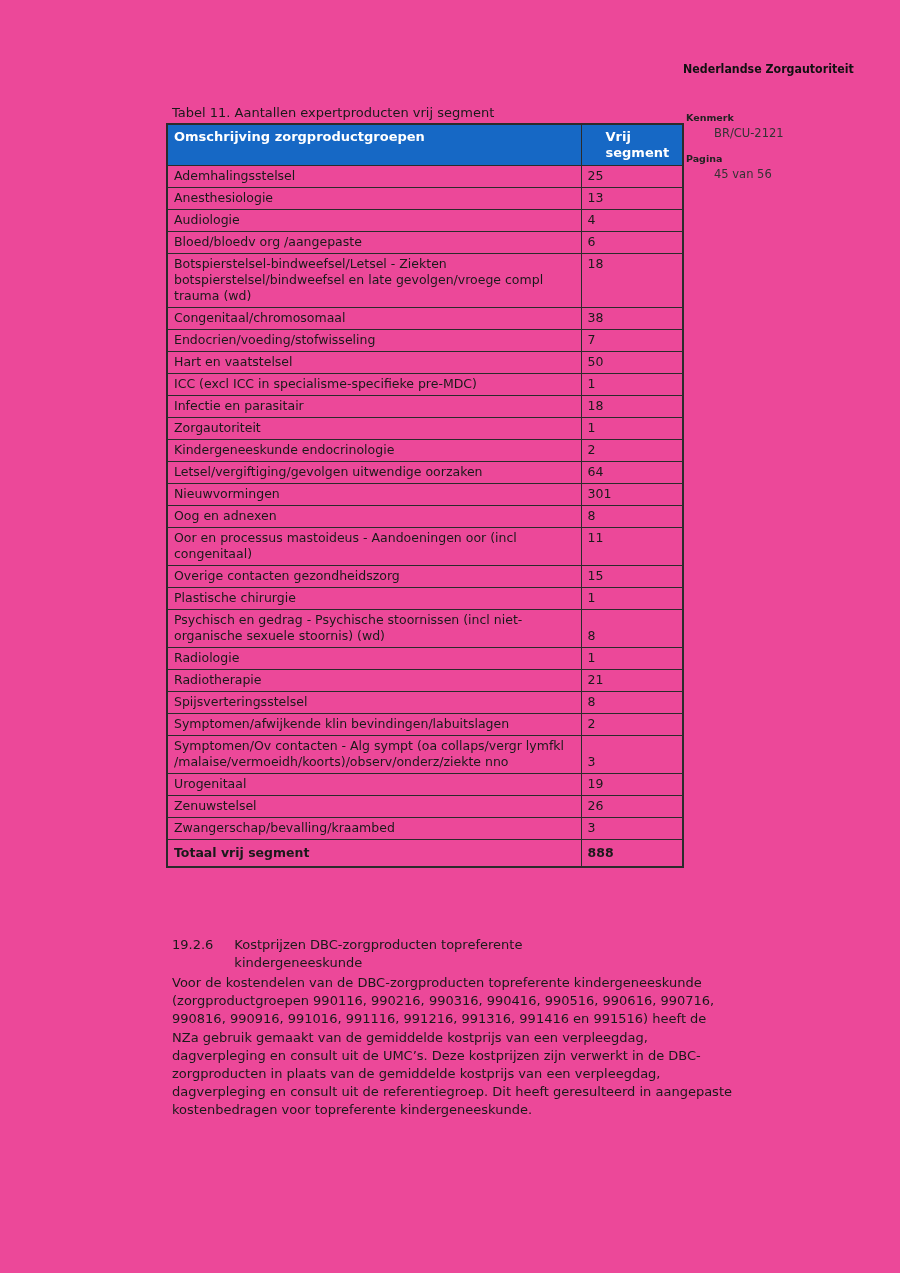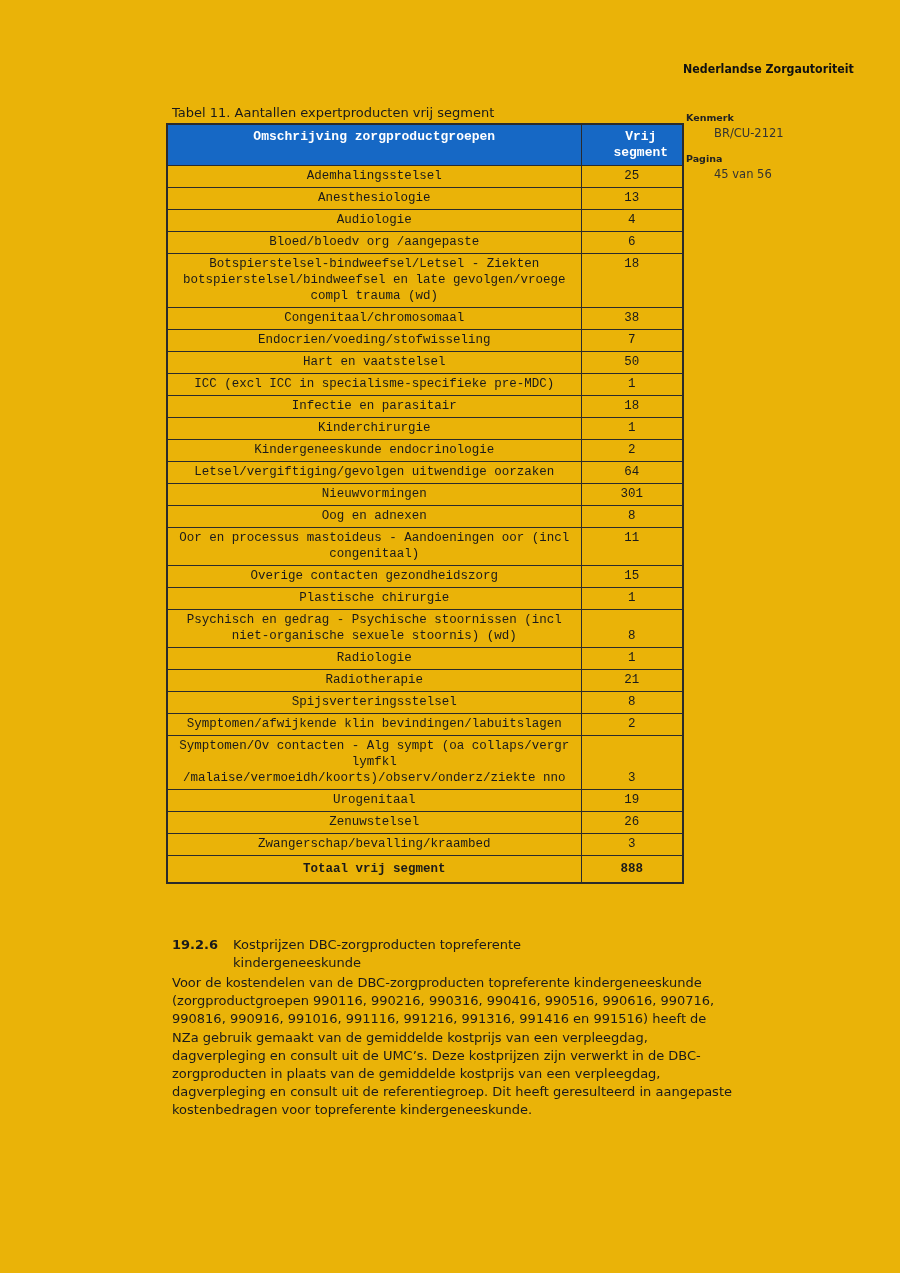--- a/index.html
+++ b/index.html
@@ -1,19 +1,19 @@
 <!DOCTYPE html>
 <html><head>
 <meta charset="utf-8">
 <style>
   html,body { margin:0; padding:0; background:#888; }
   .page {
     position:relative;
     width:900px; height:1273px;
-    background:#eab308;
+    background:#ec4899;
     font-family:"DejaVu Sans","Liberation Sans",sans-serif;
     color:#1a1a1a;
     overflow:hidden;
   }
   .brand {
     position:absolute; left:683px; top:61px;
     font-size:13px; font-weight:bold; color:#111;
     transform:scaleX(0.85); transform-origin:left top;
     white-space:nowrap;
   }
@@ -26,43 +26,42 @@
     border-collapse:collapse; table-layout:fixed;
     width:516px;
     border:2px solid #2b2b2b;
     font-size:12.5px; color:#1a1a1a;
   }
   .data-table col.c1 { width:414px; }
   .data-table col.c2 { width:102px; }
   .data-table th, .data-table td {
     border:1px solid #2b2b2b;
     padding:2px 6px 3px 6px;
-    text-align:center; vertical-align:top;
+    text-align:left; vertical-align:top;
     line-height:16px;
     overflow:hidden;
-    font-family:Liberation Mono, monospace;
   }
   .data-table thead th {
     background:#1668C5; color:#ffffff; font-weight:bold;
     font-size:13px; padding:4px 6px;
   }
   .data-table td.vbottom { vertical-align:bottom; }
   .data-table .total-row td { font-weight:bold; padding:5px 6px; }
   .sidebar {
     position:absolute; left:686px; top:111px;
     font-size:11.5px; color:#222; line-height:14px;
   }
   .meta-label { font-size:9.5px; font-weight:bold; color:#222; }
   .meta-value { font-size:11.5px; margin-top:1px; color:#333;margin-left:28px; }
   .meta-gap { margin-top:12px; }
   .section {
     position:absolute; left:172px; top:936px; width:560px;
   }
   .section-heading { display:flex; font-size:13px; line-height:18px; }
-  .sec-num { font-weight:bold; margin-right:15px; white-space:nowrap; }
+  .sec-num { font-weight:normal; margin-right:21px; white-space:nowrap; }
   .sec-title { width:335px; }
   .body-text {
     margin:2px 0 0 0; font-size:13px; line-height:18.2px;
     width:560px; color:#1a1a1a;
   }
 </style>
 </head>
 <body>
 
 <div class="page">
@@ -117,21 +116,21 @@
         </tr>
         <tr>
           <td>ICC (excl ICC in specialisme-specifieke pre-MDC)</td>
           <td>1</td>
         </tr>
         <tr>
           <td>Infectie en parasitair</td>
           <td>18</td>
         </tr>
         <tr>
-          <td>Kinderchirurgie</td>
+          <td>Zorgautoriteit</td>
           <td>1</td>
         </tr>
         <tr>
           <td>Kindergeneeskunde endocrinologie</td>
           <td>2</td>
         </tr>
         <tr>
           <td>Letsel/vergiftiging/gevolgen uitwendige oorzaken</td>
           <td>64</td>
         </tr>

